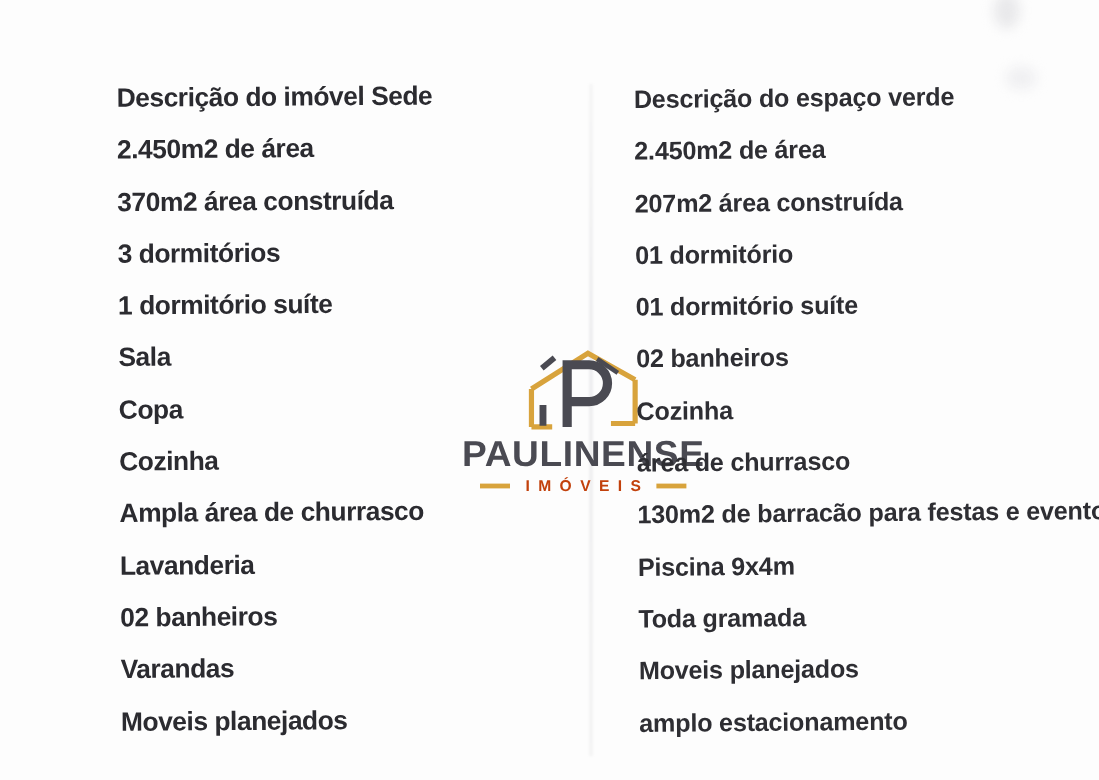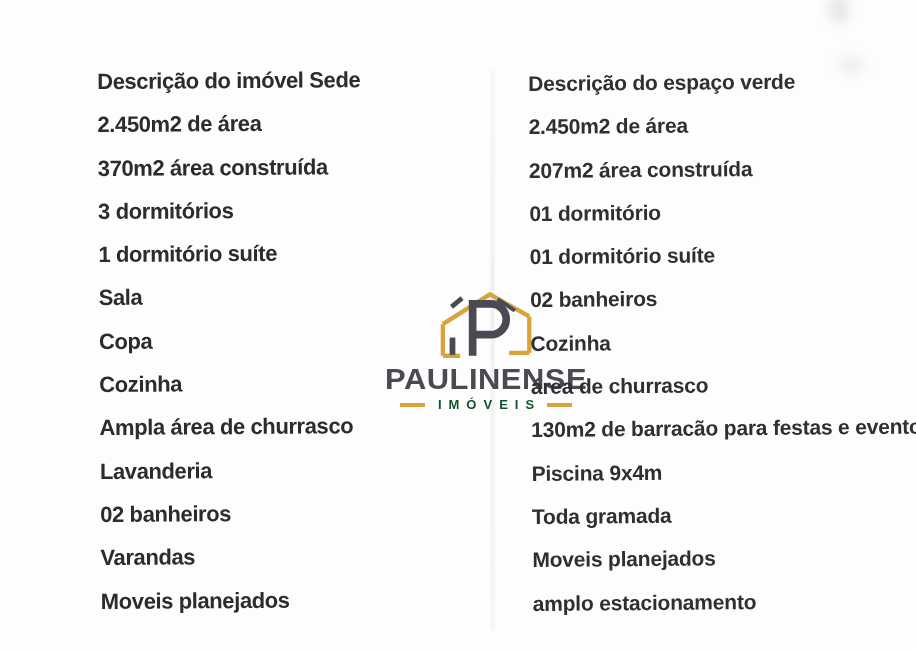--- a/index.html
+++ b/index.html
@@ -56,21 +56,21 @@
     font-size:30px;font-weight:700;line-height:1;
     color:#4a4a52;letter-spacing:0.5px;
     transform:scaleX(1.03);transform-origin:center;
   }
   .tagline-row{
     display:flex;align-items:center;justify-content:center;
     gap:6px;margin-top:4px;
   }
   .dash{width:25px;height:4px;background:#d8a33c;}
   .tagline{
-    font-size:13px;font-weight:700;color:#14532d;
+    font-size:13px;font-weight:700;color:#c2410c;
     letter-spacing:7px;padding-left:7px;line-height:1;
   }
 </style>
 </head>
 <body>
 
 <div class="page">
 
   <div class="seam"></div>
   <div class="smudge-tr"></div>

